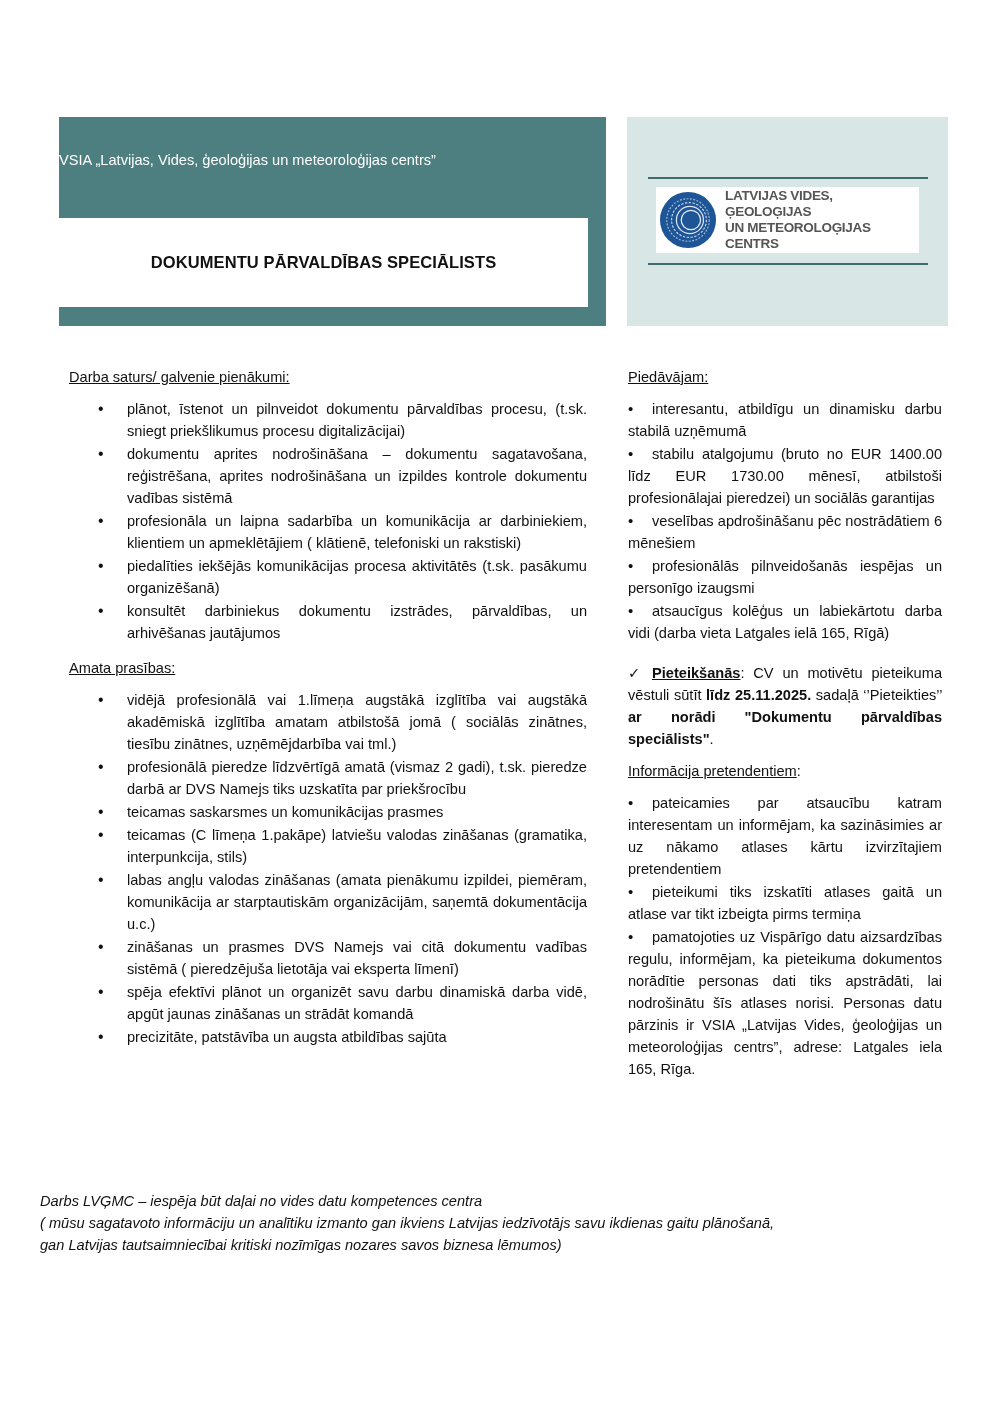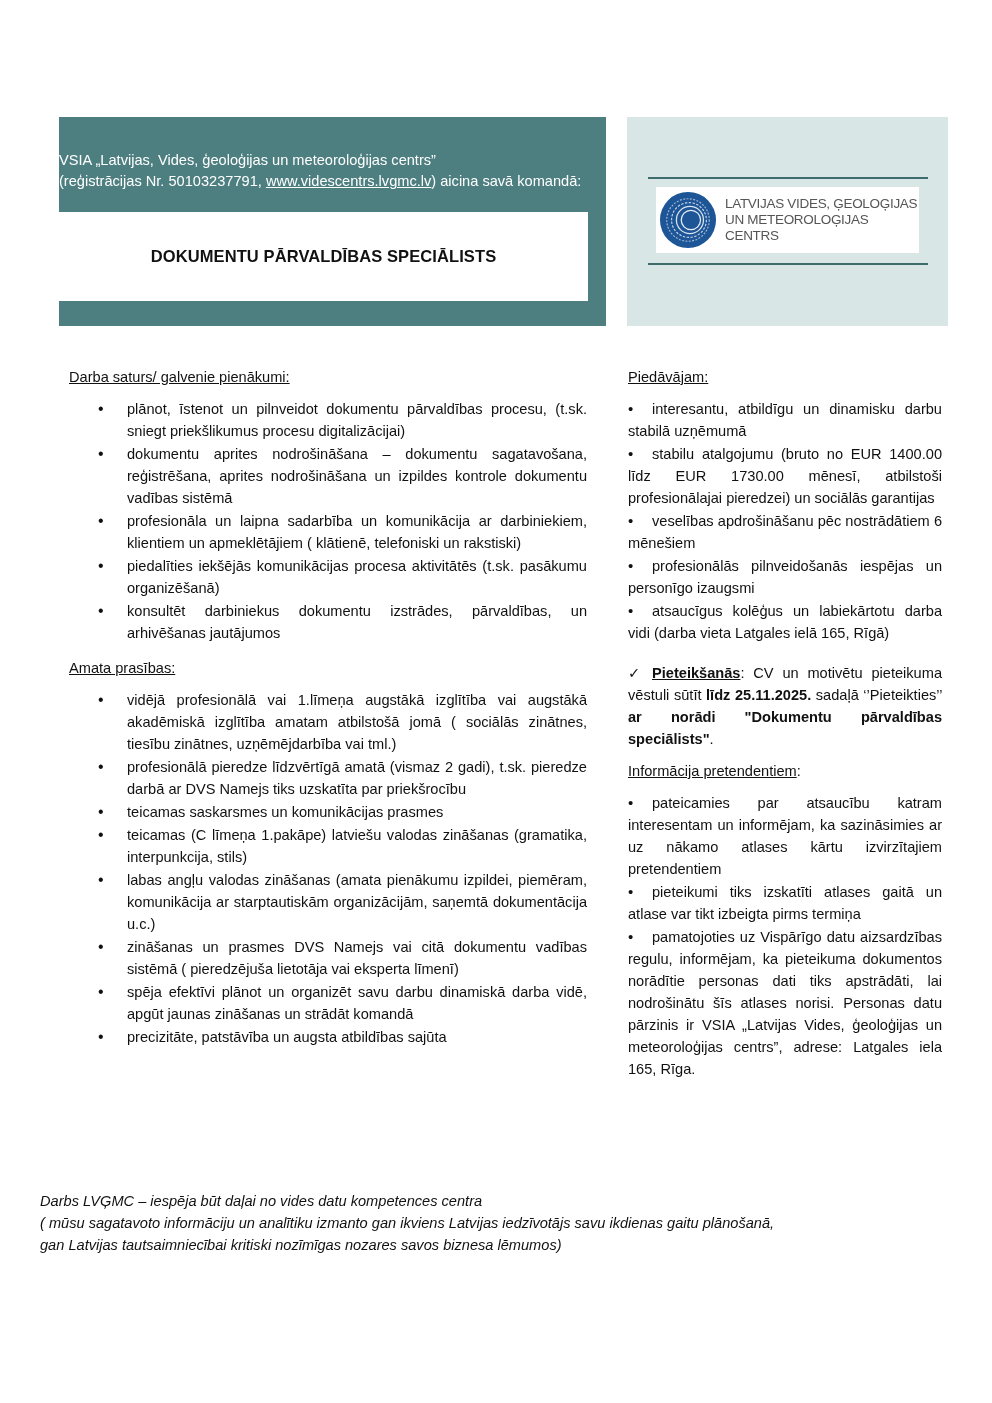--- a/index.html
+++ b/index.html
@@ -2,30 +2,30 @@
 <html><head>
 <meta charset="utf-8">
 <style>
   html, body { margin: 0; padding: 0; background: #ffffff; }
   body { width: 992px; height: 1403px; position: relative; font-family: "Liberation Sans", "DejaVu Sans", sans-serif; color: #111; font-size: 14.6px; }
   .page { position: absolute; left: 0; top: 0; width: 992px; height: 1403px; }
 
   .header-left { position: absolute; left: 59px; top: 117px; width: 547px; height: 209px; background: #4e7f80; }
   .header-intro { position: absolute; left: 0; top: 33px; width: 547px; text-align: left; color: #ffffff; font-size: 14.6px; line-height: 21px; }
   .header-intro a { color: #ffffff; text-decoration: underline; }
-  .header-title-box { position: absolute; left: 0; top: 95px; width: 529px; height: 89px; background: #ffffff; display: flex; align-items: center; justify-content: center; }
+  .header-title-box { position: absolute; left: 0; top: 101px; width: 529px; height: 89px; background: #ffffff; display: flex; align-items: center; justify-content: center; }
   .header-title { font-weight: bold; font-size: 16.5px; color: #111; letter-spacing: 0.1px; }
 
   .header-right { position: absolute; left: 627px; top: 117px; width: 321px; height: 209px; background: #d8e6e6; }
   .logo-rule { position: absolute; left: 21px; width: 280px; height: 2px; background: #3e6b6c; }
   .logo-rule.top { top: 60px; }
   .logo-rule.bottom { top: 146px; }
   .logo-box { position: absolute; left: 29px; top: 70px; width: 263px; height: 66px; background: #ffffff; display: flex; align-items: center; }
   .logo-mark { width: 58px; height: 58px; margin-left: 3px; flex: none; }
-  .logo-text { margin-left: 8px; font-size: 13.5px; line-height: 16px; color: #555; font-weight: normal; letter-spacing: -0.3px; }
+  .logo-text { margin-left: 8px; font-size: 13.5px; line-height: 16px; color: #555; font-weight: bold; letter-spacing: -0.3px; }
 
   .col-left { position: absolute; left: 69px; top: 366px; width: 526px; }
   .col-right { position: absolute; left: 628px; top: 366px; width: 314px; }
 
   .section-heading { text-decoration: underline; margin: 0; line-height: 22px; }
   .list { list-style: none; margin: 10px 8px 0 0; padding: 0; }
   .list li { position: relative; padding-left: 58px; text-align: justify; line-height: 22px; margin-bottom: 1px; }
   .list li::before { content: "•"; position: absolute; left: 29px; top: 0; font-size: 16px; }
   .list.tail { margin-bottom: 13px; }
 
@@ -43,21 +43,20 @@
   .footer { position: absolute; left: 40px; top: 1190px; width: 912px; font-style: italic; line-height: 22px; font-size: 14.6px; }
 </style>
 </head>
 <body>
 
 <div class="page">
 
   <div class="header-left">
     <div class="header-intro">
       <div>VSIA „Latvijas, Vides, ģeoloģijas un meteoroloģijas centrs”</div>
-      <div><span>(reģistrācijas  Nr. 50103237791, </span><a>www.videscentrs.lvgmc.lv</a><span>)  aicina savā komandā:</span></div>
     </div>
     <div class="header-title-box">
       <div class="header-title">DOKUMENTU PĀRVALDĪBAS SPECIĀLISTS</div>
     </div>
   </div>
 
   <div class="header-right">
     <div class="logo-rule top"></div>
     <div class="logo-box">
       <svg class="logo-mark" viewBox="0 0 60 60">

